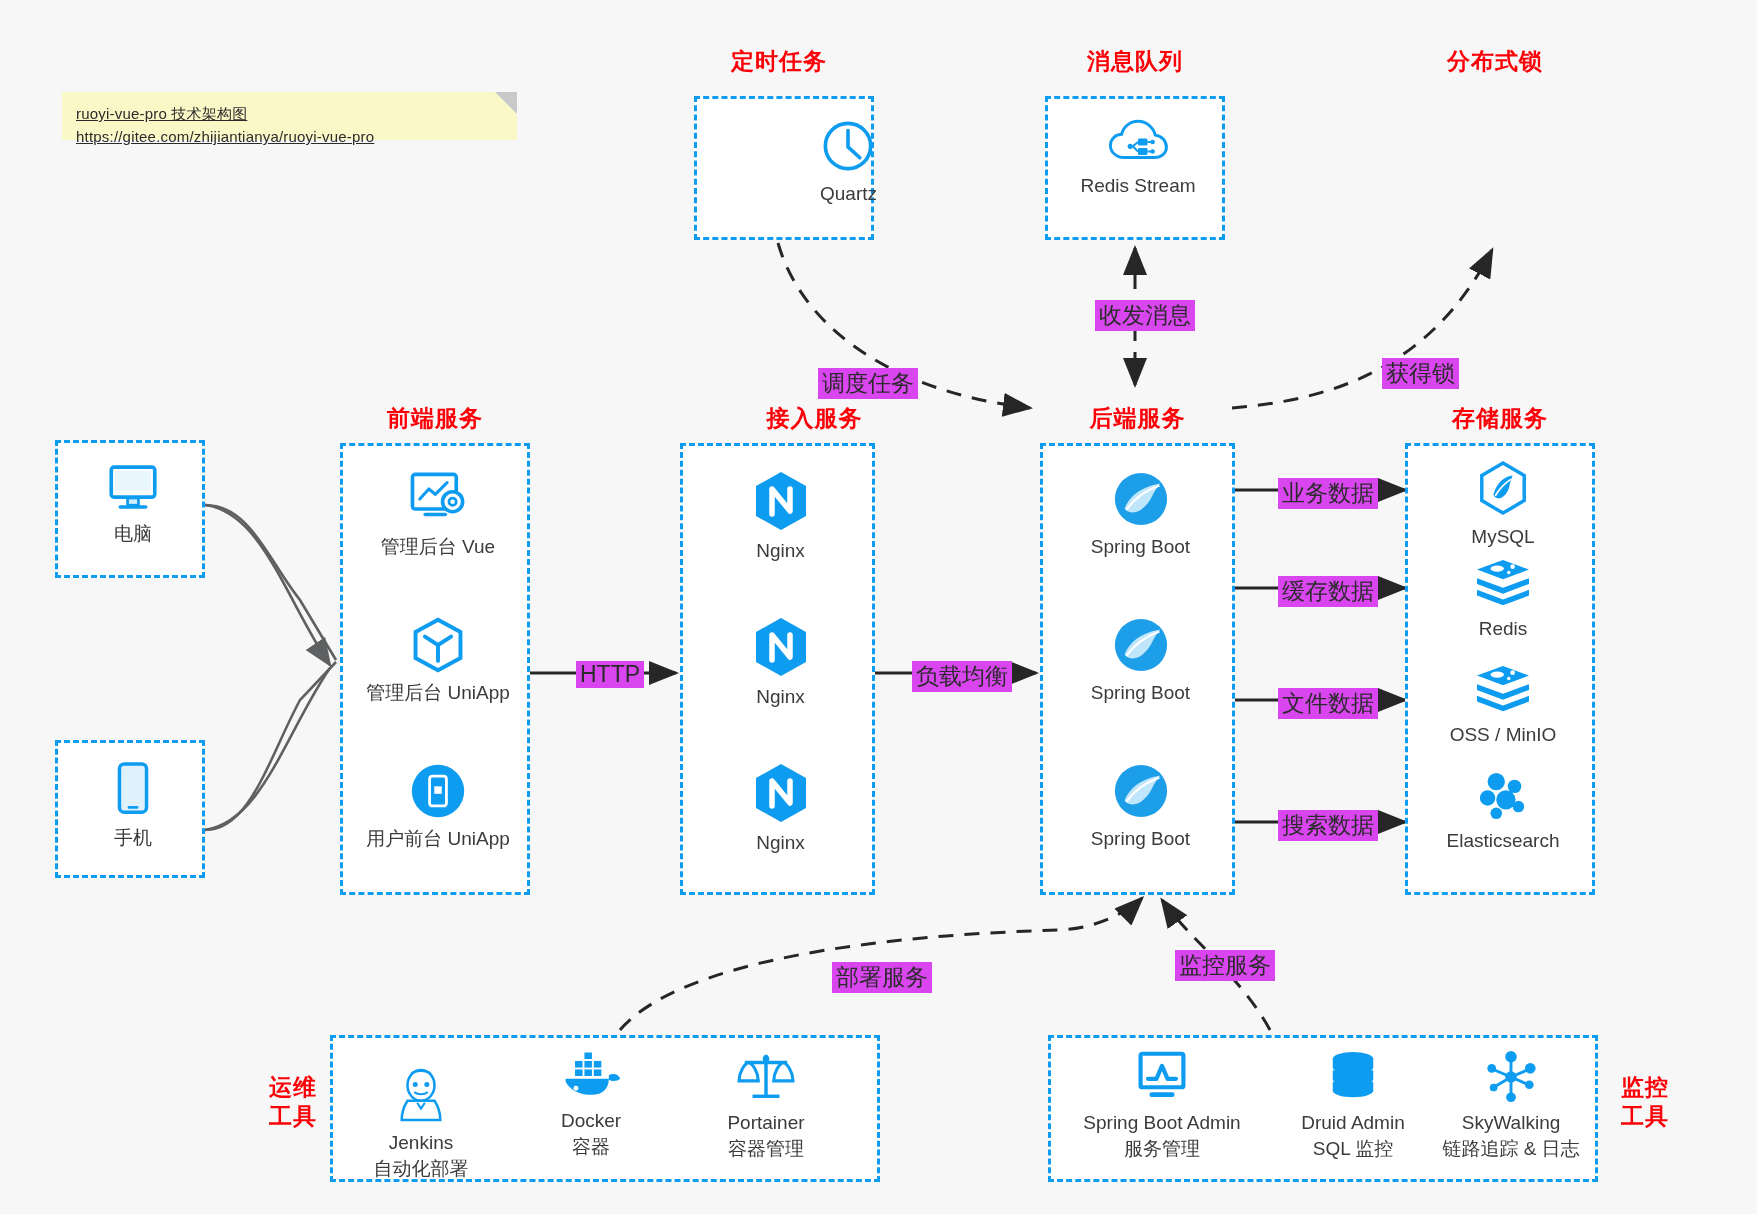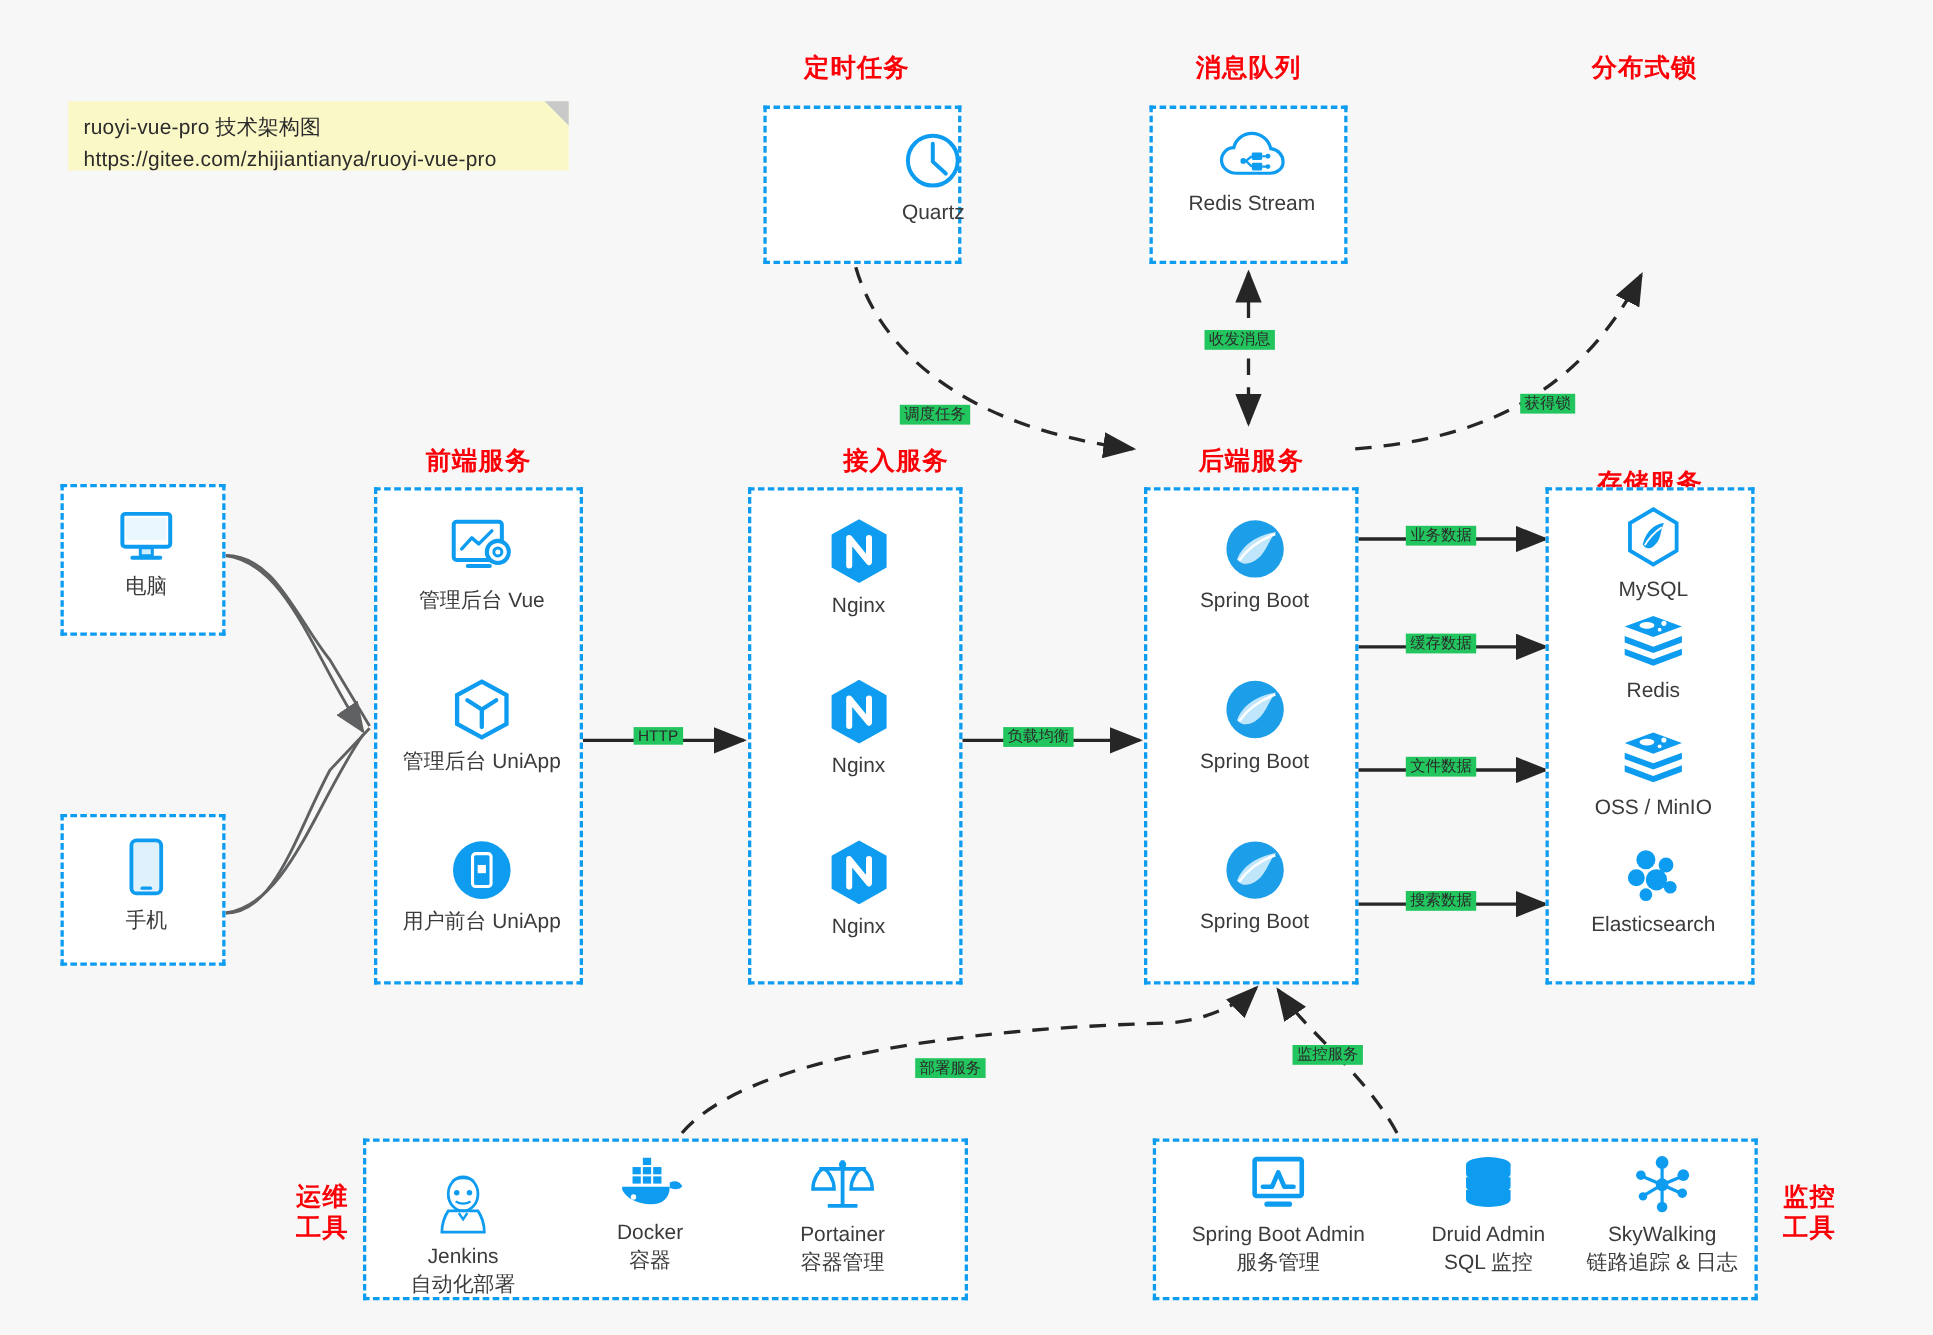--- a/index.html
+++ b/index.html
@@ -7,23 +7,23 @@
     width:1757px;height:1214px;
     background:#f7f7f7;
     font-family:"Liberation Sans","DejaVu Sans",sans-serif;
     position:relative;overflow:hidden;
   }
   .canvas{position:absolute;inset:0;}
   svg.wires{position:absolute;left:0;top:0;width:1757px;height:1214px;pointer-events:none;}
 
   
   .note{
-    position:absolute;left:62px;top:92px;width:455px;height:63px;
+    position:absolute;left:62px;top:92px;width:455px;height:48px;
     background:#fbf8c8;box-sizing:border-box;padding:10px 14px 0 14px;
-    font-size:19px;color:#2b2b2b;line-height:1.55;letter-spacing:.2px;
+    font-size:15px;color:#2b2b2b;line-height:1.55;letter-spacing:.2px;text-decoration:underline;
   }
   .note .fold{
     position:absolute;right:0;top:0;width:0;height:0;
     border-left:22px solid transparent;border-top:22px solid #c9c9c9;
   }
 
   
   .cap{
     position:absolute;color:#fb0007;font-weight:bold;font-size:23px;
     letter-spacing:1px;white-space:nowrap;text-align:center;
@@ -44,22 +44,22 @@
   }
   .node .lbl{
     margin-top:7px;font-size:19px;color:#3b3b3b;white-space:nowrap;
     text-align:center;line-height:1.3;
   }
   .node .lbl2{font-size:19px;color:#3b3b3b;white-space:nowrap;text-align:center;line-height:1.35;}
   .ico{display:block;}
 
   
   .elabel{
-    position:absolute;background:#22c55e;padding:0 4px;
-    font-size:14px;color:#2b2b2b;white-space:nowrap;
+    position:absolute;background:#d946ef;padding:0 4px;
+    font-size:23px;color:#2b2b2b;white-space:nowrap;
   }
 </style>
 </head>
 <body>
 
 <div class="canvas">
 
   <svg class="wires" viewBox="0 0 1757 1214">
     <defs>
       <marker id="ah" markerWidth="11" markerHeight="9" refX="10" refY="4.5" orient="auto">
@@ -234,21 +234,21 @@
     <div class="node" style="left:0;top:316px;width:195px;">
       <svg class="ico" width="58" height="58" viewBox="0 0 60 60">
         <circle cx="30" cy="30" r="27" fill="#1c9ee8"></circle>
         <path d="M13 40 C20 22 38 16 50 14 C42 22 41 34 30 41 C24 45 17 45 13 40 Z" fill="#bfe6fb"></path>
         <path d="M15 41 C24 28 38 20 49 16" fill="none" stroke="#fff" stroke-width="2.4"></path>
       </svg>
       <div class="lbl">Spring Boot</div>
     </div>
   </div>
 
-  <div class="cap" style="left:1405px;top:403px;width:190px;margin-top:20px;">存储服务</div>
+  <div class="cap" style="left:1405px;top:403px;width:190px;">存储服务</div>
   <div class="box tall" style="left:1405px;top:443px;width:190px;height:452px;">
     <div class="node" style="left:0;top:14px;width:190px;">
       <svg class="ico" width="54" height="58" viewBox="0 0 56 60">
         <path d="M28 3 L50 16 L50 42 L28 55 L6 42 L6 16 Z" fill="none" stroke="#0e9cf0" stroke-width="3.6"></path>
         <path d="M18 36 C22 22 30 17 38 16 C34 24 36 32 28 38 C24 41 20 40 18 36 Z" fill="#0e9cf0"></path>
         <path d="M36 20 C30 24 24 30 20 37" fill="none" stroke="#fff" stroke-width="1.8"></path>
       </svg>
       <div class="lbl">MySQL</div>
     </div>
     <div class="node" style="left:0;top:112px;width:190px;">

